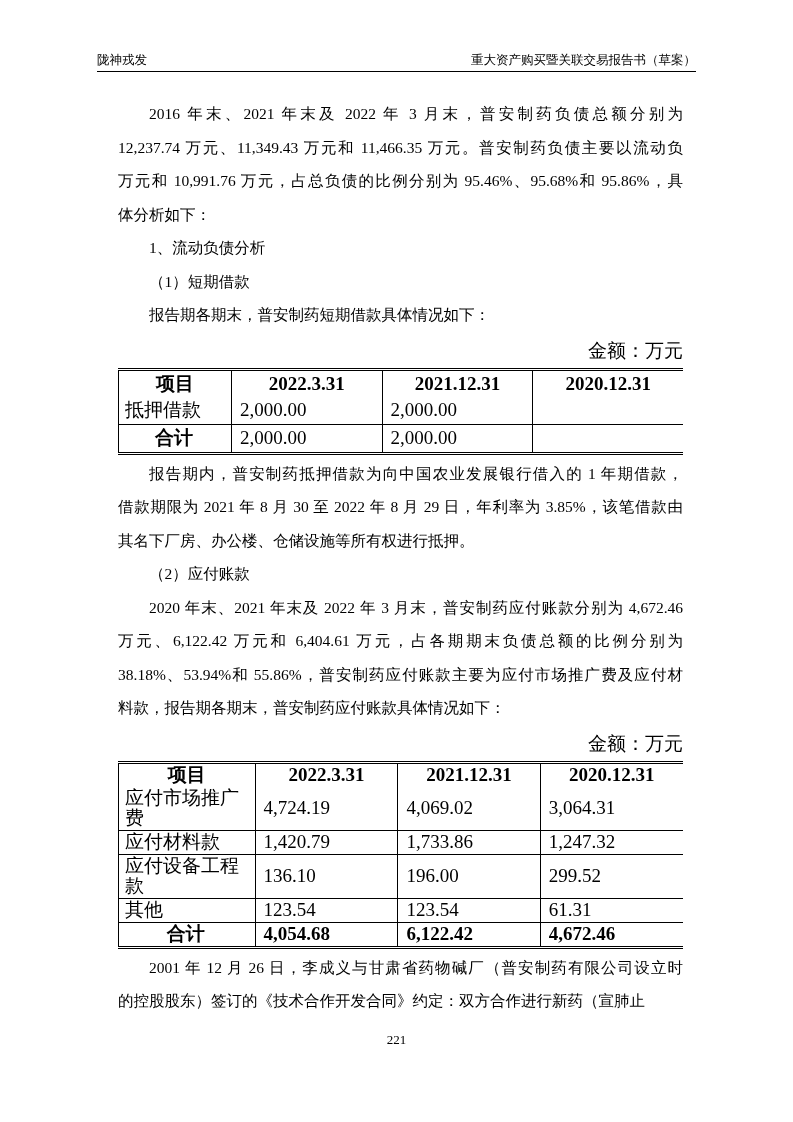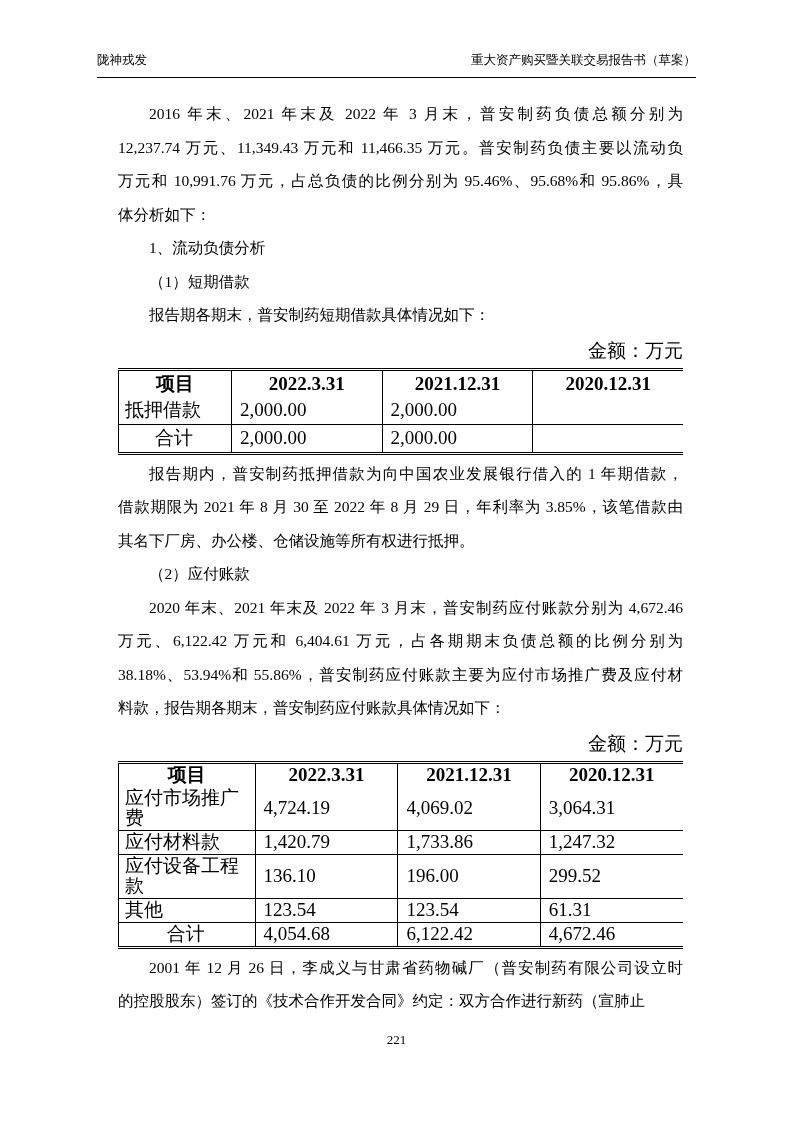--- a/index.html
+++ b/index.html
@@ -6,21 +6,21 @@
   .page {
     position:relative; width:793px; height:1122px; margin:0 auto;
     background:#ffffff; color:#000;
     font-family:"Liberation Serif","DejaVu Serif",serif;
     overflow:hidden;
   }
   .running-header {
     position:absolute; top:52px; left:97px; width:599px;
     display:flex; justify-content:space-between; align-items:flex-end;
     font-size:12.5px; line-height:17px;
-    border-bottom:1.5px solid #000; padding-bottom:8px;text-align:center;
+    border-bottom:1.5px solid #000; padding-bottom:2px;text-align:center;
   }
   .content {
     position:absolute; top:97px; left:118px; width:565px;
     font-size:15.5px; line-height:33.5px; text-align:justify;
   }
   .para { margin:0; }
   .para .line { text-align:justify; text-align-last:justify; white-space:nowrap; }
   .para .line.last { text-align-last:left; }
   .para .line.first { text-indent:2em; }
   .heading { text-indent:2em; }
@@ -38,21 +38,21 @@
   table.fin-table th {
     font-weight:bold; text-align:center; padding:3px 6px; line-height:20px;
   }
   table.fin-table td { line-height:20px; }
   table.t1 td { padding:3.5px 8px; }
   table.t2 td { padding:1.5px 8px; }
   table.t2 th { padding:1.5px 6px; }
   .c-label { text-align:left; padding-left:6px !important; }
   .c-val   { }
   td.center { text-align:center; }
-  td.bold   { font-weight:normal; }
+  td.bold   { font-weight:bold; }
   .page-footer {
     position:absolute; top:1032px; left:0; width:100%;
     text-align:center; font-size:13px; line-height:16px;
   }
 </style>
 </head>
 <body>
 
 <div class="page">
 

